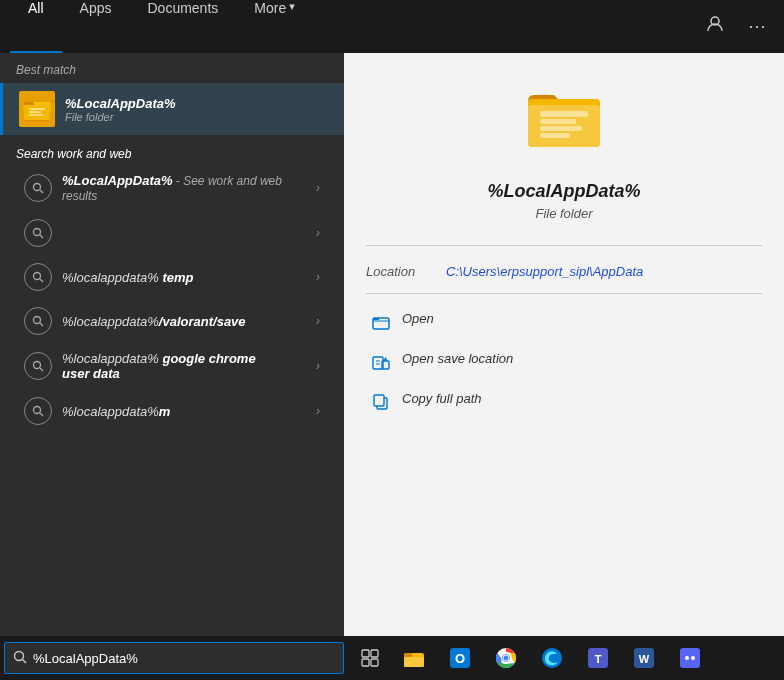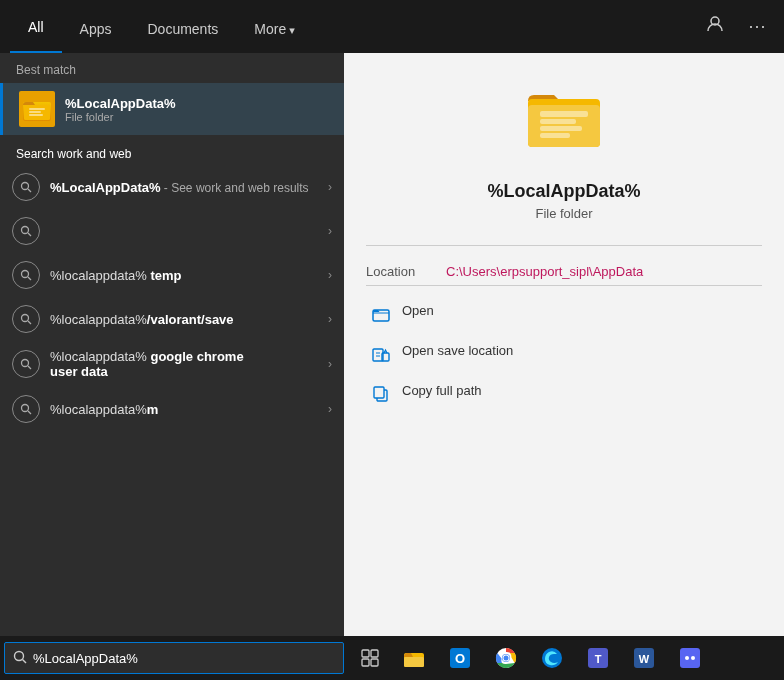--- a/index.html
+++ b/index.html
@@ -8,24 +8,24 @@
     
     .top-nav {
       background: #1a1a1a;
       display: flex;
       align-items: center;
       height: 53px;
       padding: 0 10px;
     }
     .nav-tab {
       color: #ccc;
-      padding: 16px 18px;
+      padding: 0 18px;
       height: 53px;
       display: flex;
-      align-items: flex-end;
+      align-items: flex-start;
       font-size: 14px;
       cursor: pointer;
       position: relative;
     }
     .nav-tab.active {
       color: #fff;
       border-bottom: 2px solid #0078d4;
     }
     .nav-icons {
       margin-left: auto;
@@ -39,20 +39,21 @@
       cursor: pointer;
       font-size: 18px;
       padding: 4px 8px;
     }
     .more-arrow { font-size: 11px; margin-left: 3px; }
 
     
     .main-area {
       display: flex;
       height: 583px;
+      font-style: italic;
     }
 
     
     .left-panel {
       width: 344px;
       background: #2d2d2d;
       display: flex;
       flex-direction: column;
     }
 
@@ -90,21 +91,21 @@
 
     .search-work-label {
       color: #ffffff;
       font-size: 12px;
       padding: 8px 5px 4px 16px;
     }
 
     .search-result-item {
       display: flex;
       align-items: center;
-      padding: 8px 12px;
+      padding: 8px 24px;
       cursor: pointer;
       color: #ddd;
       font-size: 13px;
     }
     .search-icon-circle {
       width: 28px;
       height: 28px;
       border: 1.5px solid #888;
       border-radius: 50%;
       display: flex;
@@ -156,31 +157,31 @@
       height: 1px;
       background: #ccc;
       margin-bottom: 12px;
     }
 
     .location-row {
       display: flex;
       align-items: flex-start;
       width: 90%;
       padding: 6px 0;
-      margin-bottom: 0;
+      margin-bottom: 8px;
     }
     .location-label {
       font-size: 13px;
       color: #555;
       width: 80px;
       flex-shrink: 0;
     }
     .location-path {
       font-size: 13px;
-      color: #be185d;
+      color: #1d4ed8;
       cursor: pointer;
       text-decoration: none;
     }
 
     .divider-line2 {
       width: 90%;
       height: 1px;
       background: #ccc;
       margin-bottom: 8px;
     }

